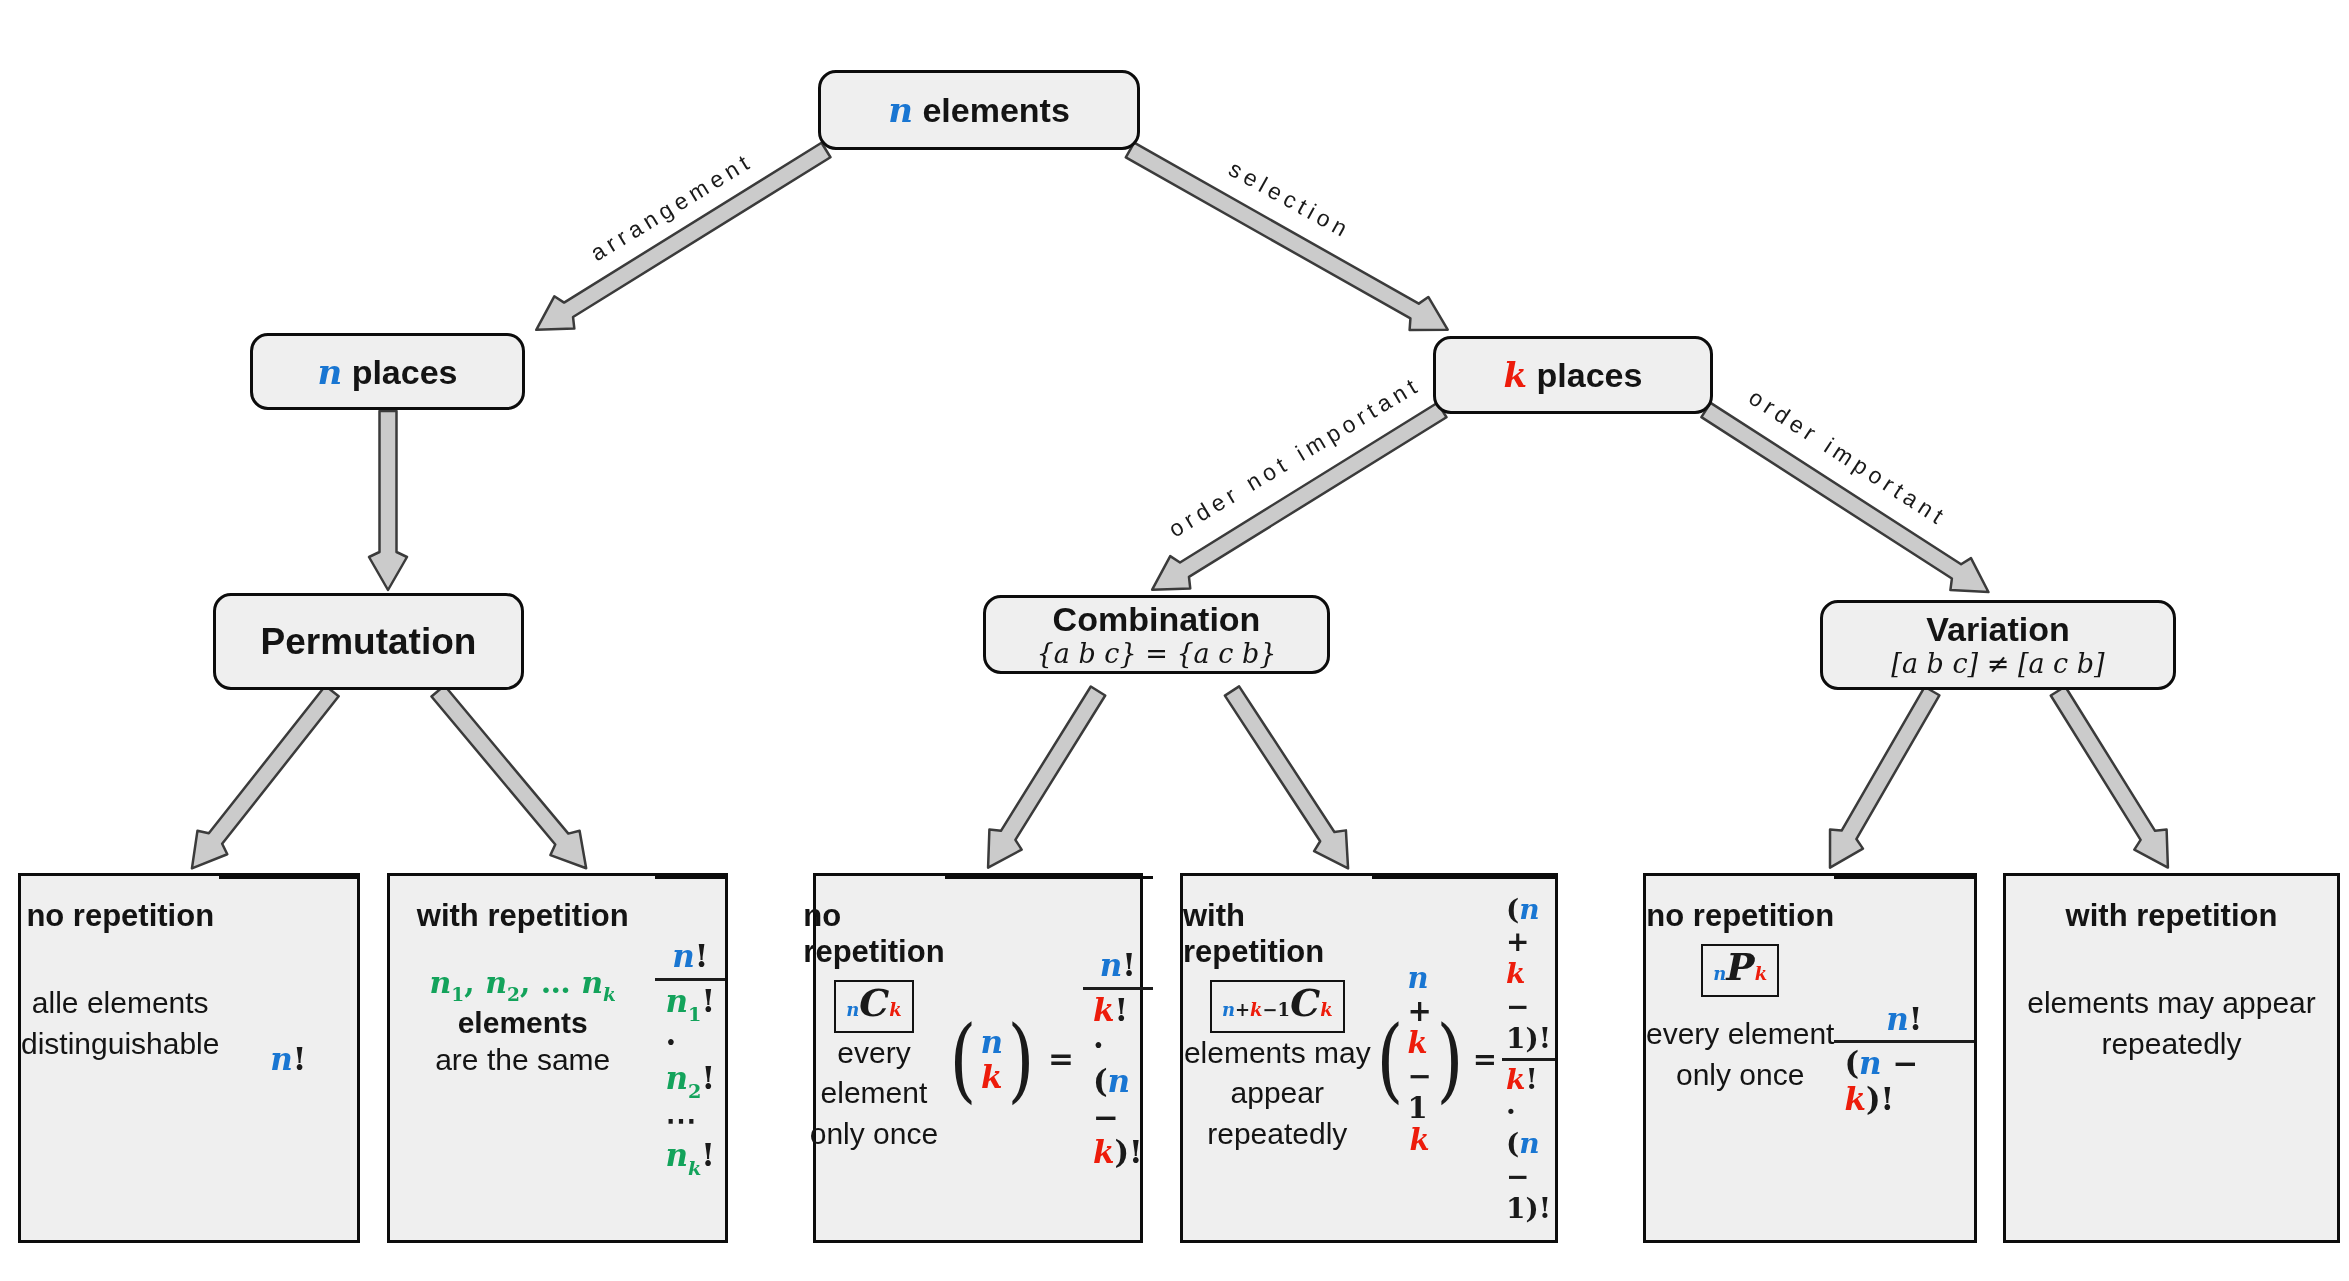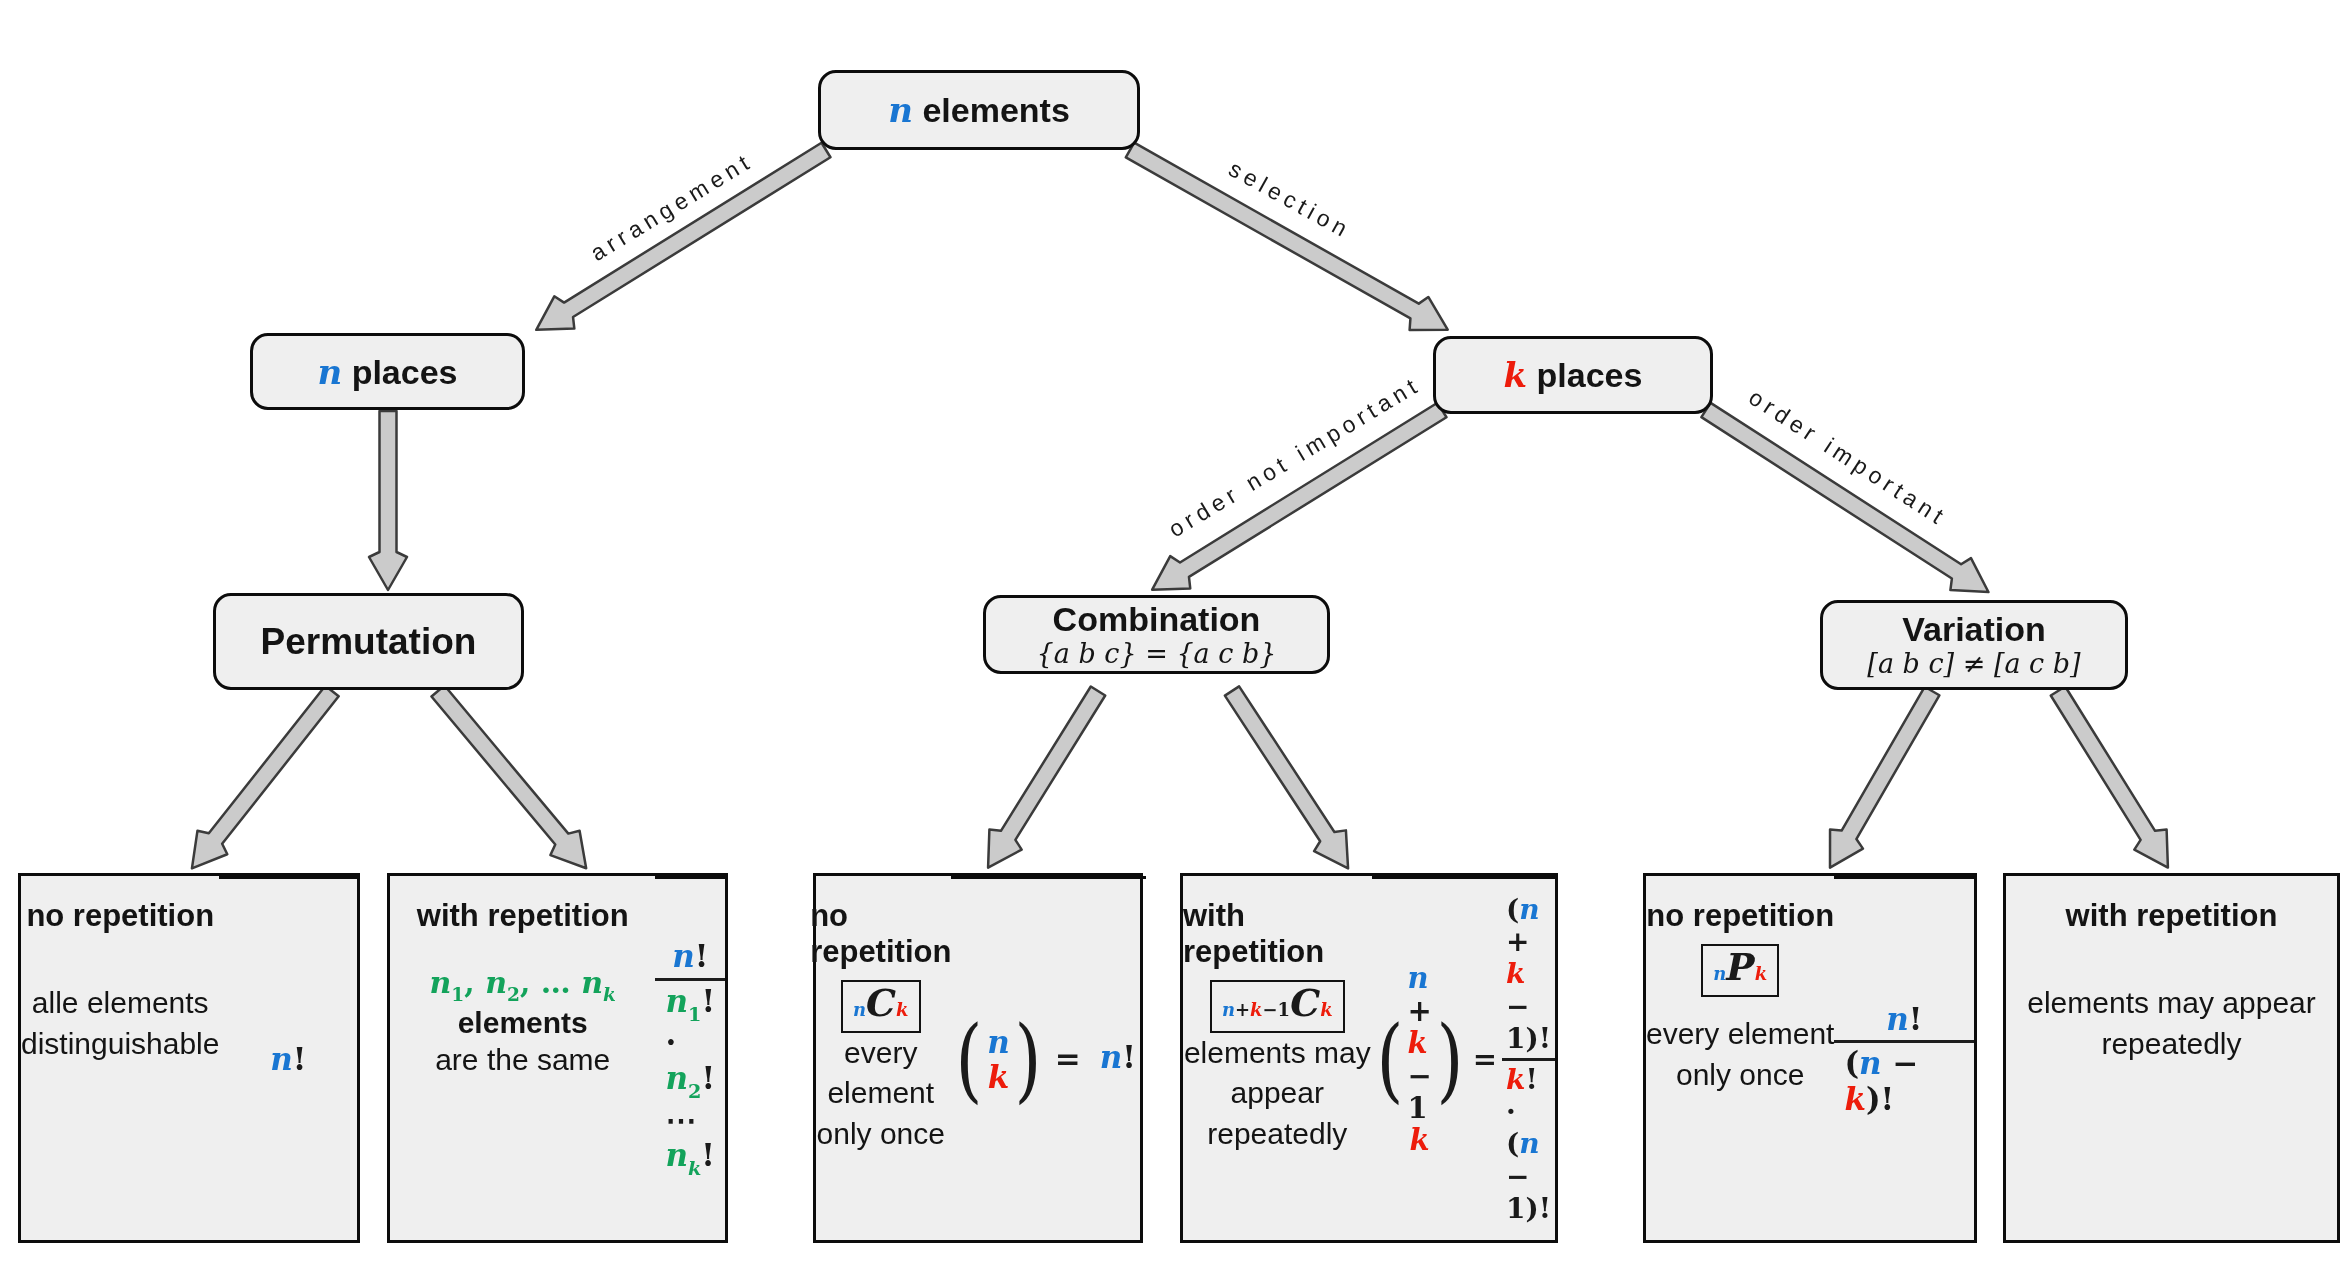--- a/index.html
+++ b/index.html
@@ -101,21 +101,21 @@
     <div class="ntitle"><span class="v m" style="color: rgb(237, 28, 11);">k</span><span> places</span></div>
   </div>
 
   <div class="box rbox" style="left:213px;top:593px;width:311px;height:97px">
     <div class="ntitle ntitle-lg">Permutation</div>
   </div>
   <div class="box rbox nstack" style="left:983px;top:595px;width:347px;height:79px">
     <div class="ntitle">Combination</div>
     <div class="nsub">{a b c} = {a c b}</div>
   </div>
-  <div class="box rbox nstack" style="left:1820px;top:600px;width:308px;height:90px">
+  <div class="box rbox nstack" style="left:1820px;top:600px;width:356px;height:90px">
     <div class="ntitle">Variation</div>
     <div class="nsub">[a b c] ≠ [a c b]</div>
   </div>
 
   <div class="box bbox" style="left:18px;top:873px;width:342px;height:370px">
     <div class="bb-top">
       <div class="bb-head">no repetition</div>
       <div class="bb-desc">
         <div>alle elements</div>
         <div>distinguishable</div>
@@ -163,20 +163,21 @@
           <span class="bp">(</span>
           <span class="bcol">
             <span><span class="v" style="color: rgb(25, 118, 210);">n</span></span>
             <span><span class="v" style="color: rgb(237, 28, 11);">k</span></span>
           </span>
           <span class="bp">)</span>
         </span>
         <span>=</span>
         <span class="frac">
           <span class="num"><span class="v" style="color: rgb(25, 118, 210);">n</span><span>!</span></span>
+          <span class="den"><span class="v" style="color: rgb(237, 28, 11);">k</span><span>! · (</span><span class="v" style="color: rgb(25, 118, 210);">n</span><span> − </span><span class="v" style="color: rgb(237, 28, 11);">k</span><span>)!</span></span>
         </span>
       </div>
     </div>
   </div>
 
   <div class="box bbox" style="left:1180px;top:873px;width:378px;height:370px">
     <div class="bb-top">
       <div class="bb-head">with repetition</div>
       <div class="badge">
           <span class="v sub" style="color: rgb(25, 118, 210);">n</span>

